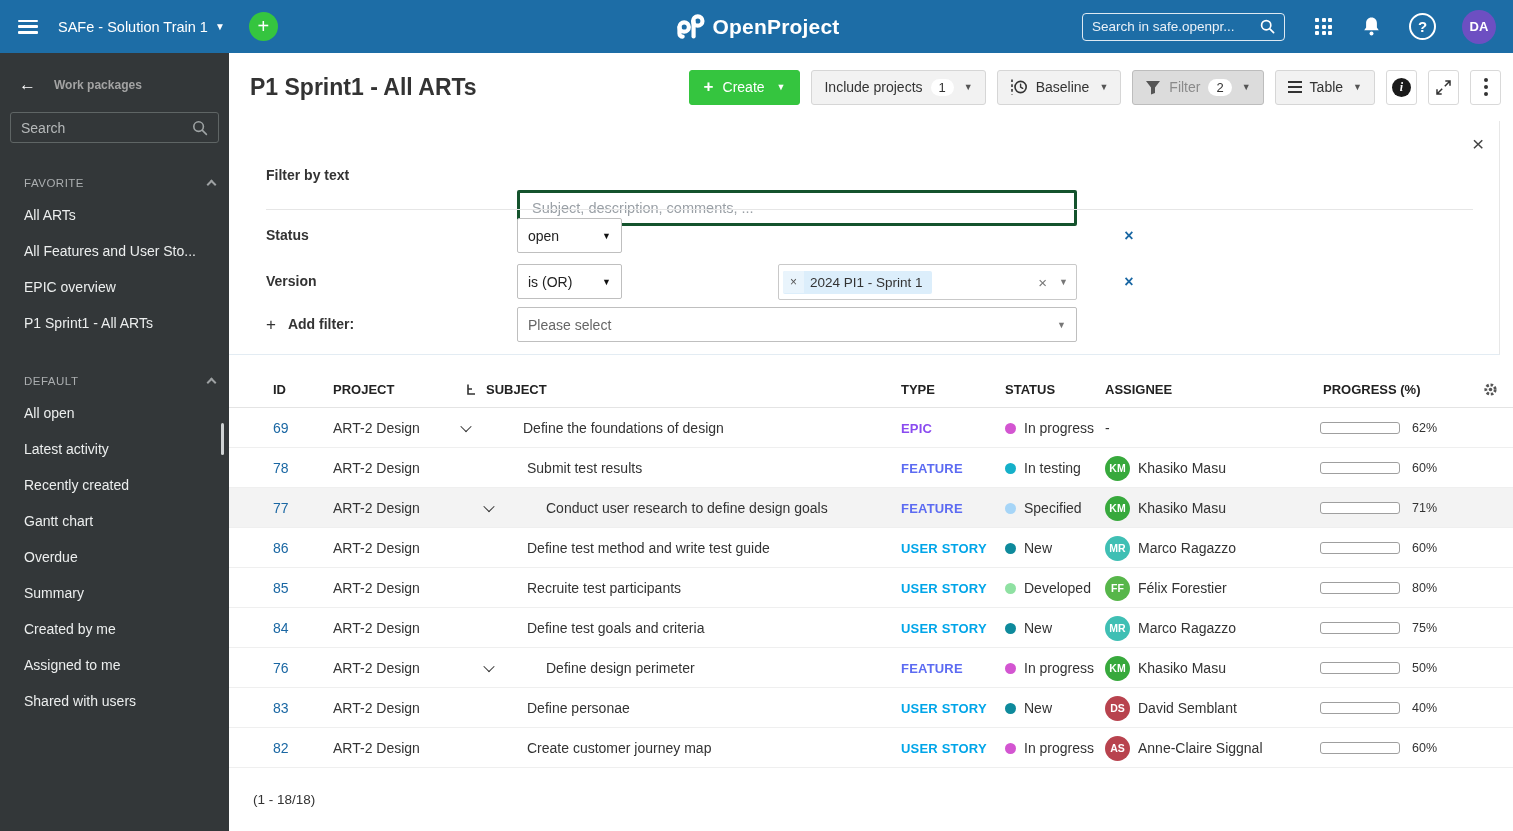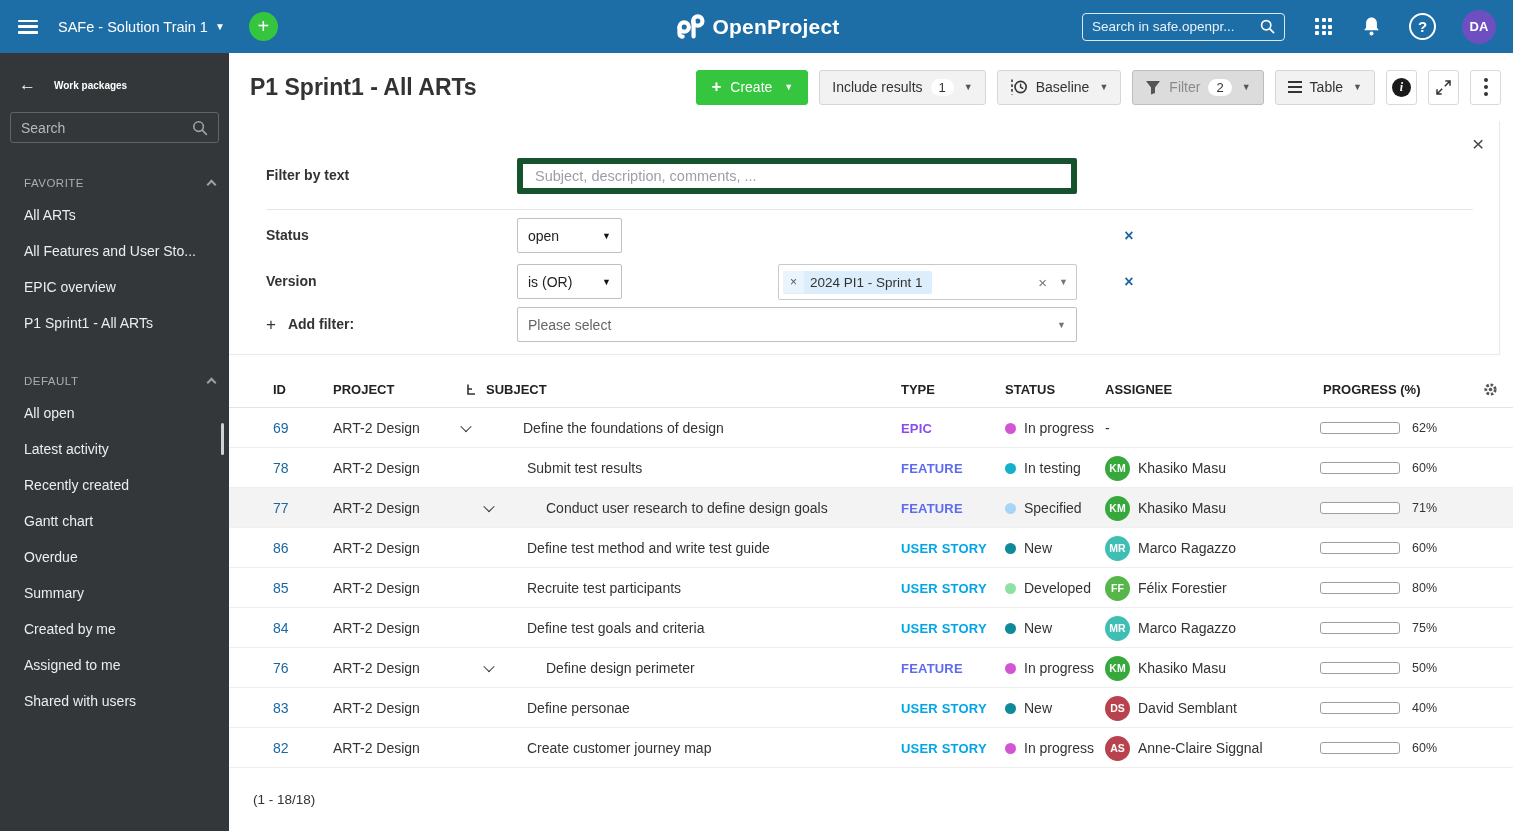--- a/index.html
+++ b/index.html
@@ -21,21 +21,21 @@
   .icon-grid { margin-left:30px; display:grid; grid-template-columns:repeat(3,4px); grid-template-rows:repeat(3,4px); gap:2.5px; cursor:pointer; }
   .icon-grid i { background:#fff; border-radius:1px; }
   .icon-bell { margin-left:30px; cursor:pointer; }
   .icon-help { margin-left:28px; width:27px; height:27px; border:2px solid #fff; border-radius:50%; display:flex; align-items:center; justify-content:center; font-size:15px; font-weight:bold; cursor:pointer; }
   .avatar-top { margin-left:26px; margin-right:17px; width:34px; height:34px; border-radius:50%; background:var(--avatar-purple); display:flex; align-items:center; justify-content:center; font-size:13px; font-weight:bold; cursor:pointer; }
 
   
   .sidebar { position:absolute; left:0; top:53px; width:229px; height:778px; background:var(--sidebar-bg); color:#e8e9ea; }
   .side-head { display:flex; align-items:center; gap:18px; padding:22px 0 0 19px; }
   .back-arrow { font-size:17px; color:#fff; cursor:pointer; }
-  .side-title { font-size:10px; font-weight:bold; color:#ffffff; }
+  .side-title { font-size:12px; font-weight:bold; color:#a3a3a3; }
   .side-search { margin:17px 10px 0 10px; height:31px; border:1px solid #5f6565; border-radius:3px; display:flex; align-items:center; padding:0 10px; color:#b6b9ba; font-size:14px; cursor:text; }
   .side-search .ph { flex:1; }
   .side-section { margin-top:26px; }
   .side-sec-head { display:flex; align-items:center; padding:8px 14px 8px 24px; color:#abaeb0; font-size:11.5px; letter-spacing:0.5px; cursor:pointer; }
   .side-sec-head .lbl { flex:1; }
   .chev-up { width:7px; height:7px; border-left:2px solid #9ea1a3; border-top:2px solid #9ea1a3; transform:rotate(45deg); margin-top:3px; }
   .side-item { padding:10px 10px 10px 24px; font-size:14px; color:#eceeee; cursor:pointer; white-space:nowrap; overflow:hidden; text-overflow:ellipsis; }
   .side-scroll { position:absolute; right:5px; top:370px; width:3px; height:32px; background:#cfd2d3; border-radius:2px; }
 
   
@@ -55,21 +55,21 @@
   .info-circ { width:19px; height:19px; border-radius:50%; background:#1a1a1a; color:#fff; font-size:12px; font-weight:bold; display:flex; align-items:center; justify-content:center; font-family:"Liberation Serif",serif; font-style:italic; }
   .kebab { display:flex; flex-direction:column; gap:3px; }
   .kebab i { width:4px; height:4px; border-radius:50%; background:#333; }
   .tbl-icon { display:flex; flex-direction:column; gap:2.5px; }
   .tbl-icon i { width:14px; height:2.5px; background:#333; }
 
   
   .filter-panel { position:relative; width:1271px; height:234px; border-right:1px solid #e7e7e7; border-bottom:1px solid #e3ecf3; }
   .panel-close { position:absolute; left:1243px; top:12px; background:none; border:none; font-size:21px; color:#444; cursor:pointer; line-height:1; }
   .f-label { position:absolute; left:37px; font-size:14px; font-weight:bold; color:#333; line-height:35px; }
-  .f-input { position:absolute; left:288px; width:560px; height:36px; border:6px solid #14532d; border-radius:2px; display:flex; align-items:center; padding:0 12px; font-size:14.5px; color:#9aa0a6; cursor:text; background:#fff; }
+  .f-input { position:absolute; left:288px; width:560px; height:36px; border:3px solid #14532d; border-radius:2px; display:flex; align-items:center; padding:0 12px; font-size:14.5px; color:#9aa0a6; cursor:text; background:#fff;margin-top:32px; }
   .f-divider { position:absolute; left:37px; right:26px; top:88px; border-top:1px solid #e6e6e6; }
   .f-select { position:absolute; left:288px; width:105px; height:35px; border:1px solid #bfbfbf; border-radius:2px; background:#fff; display:flex; align-items:center; padding:0 10px; font-size:14px; color:#222; cursor:pointer; }
   .f-select .flex { flex:1; }
   .f-select .selcaret { font-size:9px; color:#111; }
   .f-valuebox { position:absolute; left:549px; width:299px; height:36px; border:1px solid #c9c9c9; border-radius:2px; background:#fff; display:flex; align-items:center; padding:0 8px 0 4px; cursor:pointer; }
   .chip { display:flex; align-items:center; background:#dceefb; border-radius:2px; font-size:13.5px; color:#333; overflow:hidden; }
   .chip .chip-x { padding:4px 7px; background:#e9f4fc; color:#555; font-size:12px; cursor:pointer; }
   .chip .chip-t { padding:4px 9px 4px 6px; white-space:nowrap; }
   .f-valuebox .spacer { flex:1; }
   .f-valuebox .clear-x { color:#777; font-size:15px; margin-right:12px; cursor:pointer; }
@@ -205,21 +205,21 @@
 
     <div class="titlebar">
       <h1 class="page-title">P1 Sprint1 - All ARTs</h1>
       <div class="tb-buttons">
         <button class="btn btn-create">
           <span class="plus">+</span>
           <span>Create</span>
           <span class="caret">▼</span>
         </button>
         <button class="btn btn-light">
-          <span>Include results</span>
+          <span>Include projects</span>
           <span class="count-pill">1</span>
           <span class="caret">▼</span>
         </button>
         <button class="btn btn-light">
           <svg width="18" height="18" viewBox="0 0 18 18">
             <line x1="2" y1="1.5" x2="2" y2="16.5" stroke="#333" stroke-width="1.6" stroke-dasharray="2.6 2.2"></line>
             <circle cx="10.6" cy="9" r="5.6" fill="none" stroke="#333" stroke-width="1.6"></circle>
             <path d="M10.6 6.2 v2.8 l2.1 1.3" fill="none" stroke="#333" stroke-width="1.4" stroke-linecap="round"></path>
           </svg>
           <span>Baseline</span>

